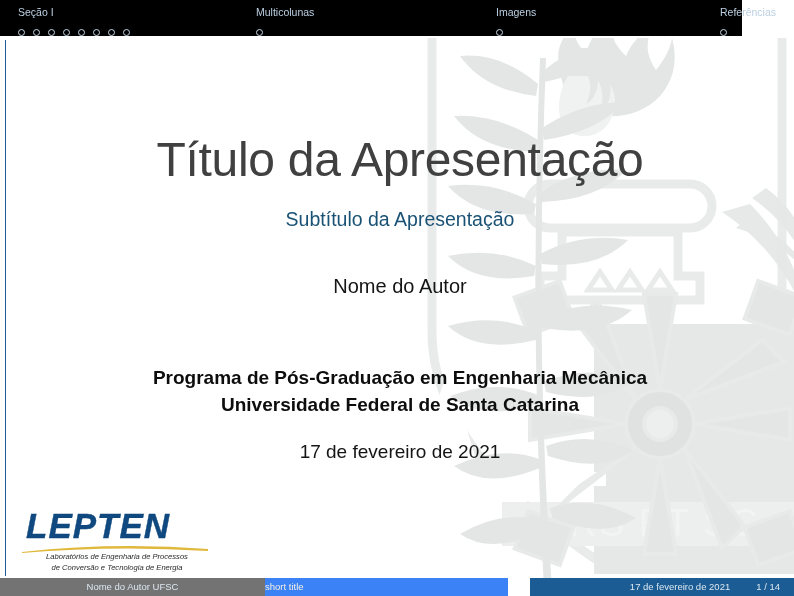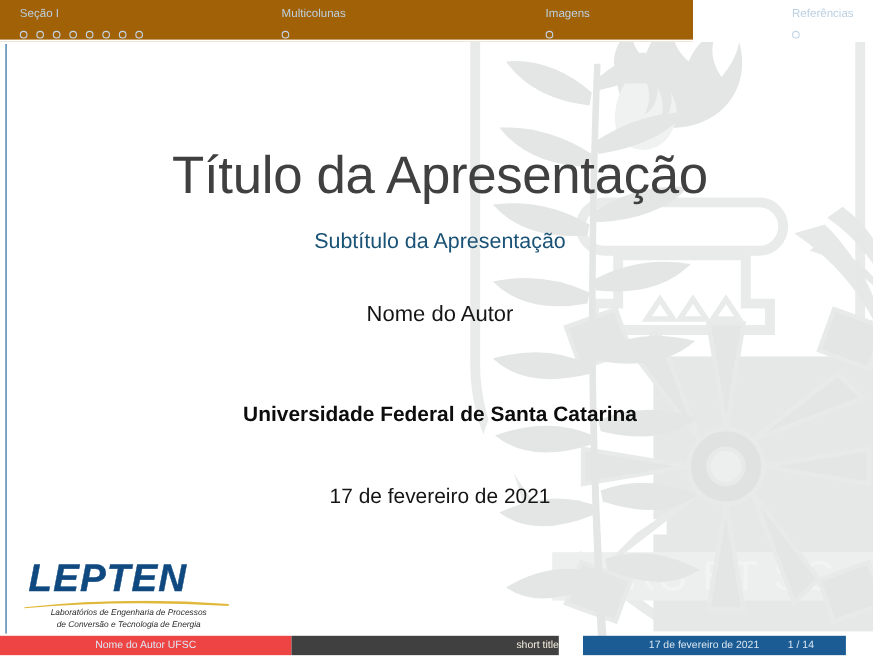--- a/index.html
+++ b/index.html
@@ -17,23 +17,23 @@
     width: 794px;
     height: 596px;
     overflow: hidden;
     background: #ffffff;
   }
 
   
   #navbar {
     position: absolute;
     left: 0; top: 0;
-    width: 630px;
+    width: 742px;
     height: 38px;
-    background: #a16207;
+    background: #000000;
     z-index: 40;
   }
   #navbar .navline {
     position: absolute;
     left: 0; bottom: 0;
     width: 794px;
     height: 2px;
     background: #ffffff;
   }
   .nav-section {
@@ -221,36 +221,36 @@
     top: 0;
     height: 18px;
     line-height: 18px;
     font-size: 9.5px;
     color: #DCE7F1;
     white-space: nowrap;
   }
   #foot-left {
     left: 0;
     width: 265px;
-    background: #ef4444;
+    background: #737373;
     text-align: center;
   }
   #foot-mid {
     left: 265px;
     width: 243px;
-    background: #404040;
-    text-align: right;
+    background: #3b82f6;
+    text-align: left;
     color: #F4EFE0;
   }
   #foot-right {
     left: 530px;
-    width: 224px;
+    width: 264px;
     background: #1A5C93;
     text-align: right;
-    padding-right: 15px;
+    padding-right: 0;
   }
   #foot-right .date-part { margin-right: 26px; }
   #foot-right .page-part { margin-right: 14px; }
 </style>
 </head>
 <body>
 
 <div id="slide">
 
   <div id="watermark">
@@ -380,20 +380,21 @@
     </div>
 
     <div class="navline"></div>
   </div>
 
   <div id="titlebox">
     <div id="title">Título da Apresentação</div>
     <div id="subtitle">Subtítulo da Apresentação</div>
     <div id="author">Nome do Autor</div>
     <div id="institute">
+      <span class="line1">Programa de Pós-Graduação em Engenharia Mecânica</span>
       <span class="line2">Universidade Federal de Santa Catarina</span>
     </div>
     <div id="date">17 de fevereiro de 2021</div>
   </div>
 
   <div id="lepten-logo">
     <div id="lepten-word">LEPTEN</div>
     <svg id="lepten-swoosh" viewBox="0 0 186 8" xmlns="http://www.w3.org/2000/svg">
       <path d="M0 6 Q 92 -4 186 3 L186 5 Q 92 -1 0 7 Z" fill="#E0B93C"></path>
     </svg>

